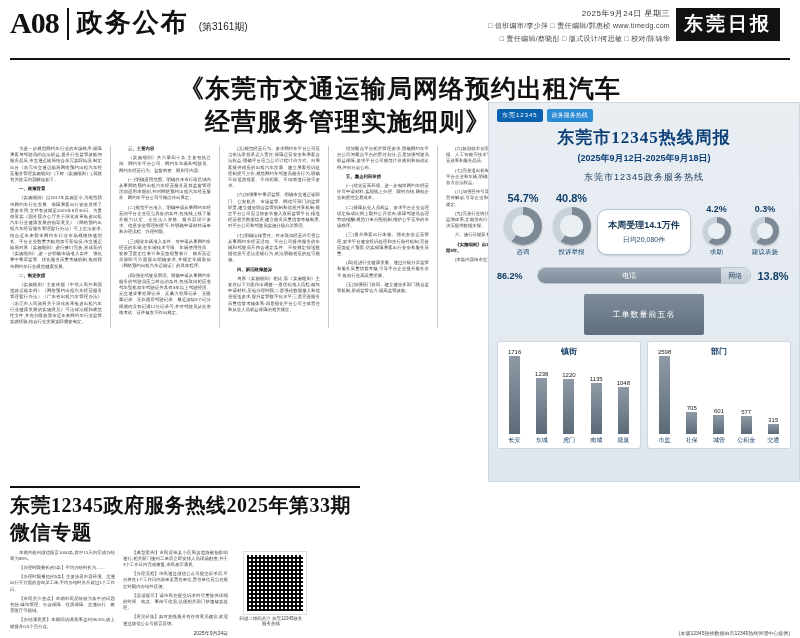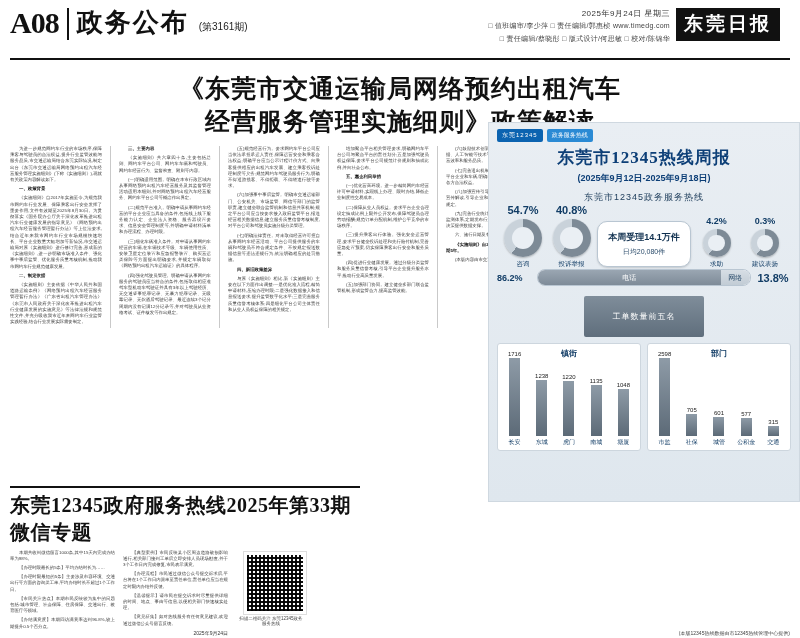--- a/index.html
+++ b/index.html
@@ -56,41 +56,41 @@
     font-size:4.4px;line-height:6.2px;
     text-align:justify;color:#3a3a3a;
     word-break:break-all;
   }
   .col p{margin:0 0 3px 0;text-indent:9px;}
   .col .h{font-weight:700;color:#111;}
   .colsep{width:1px;background:#c9c9c9;}
 
   
   .info{
-    position:absolute;right:0;top:116px;
+    position:absolute;right:0;top:96px;
     width:312px;height:380px;
     background:linear-gradient(180deg,#e9eef3 0%,#dfe7ee 100%);
     border:1px solid #cfd8e0;
     box-sizing:border-box;
     padding:6px 8px 8px 8px;
   }
   .info-topbar{display:flex;align-items:center;gap:4px;margin-bottom:4px;}
   .info-chip{
     background:#0b63b0;color:#fff;font-size:6px;padding:2px 5px;border-radius:2px;letter-spacing:1px;
   }
   .info-chip2{background:#2a8ad4;color:#fff;font-size:6px;padding:2px 5px;border-radius:2px;}
   .info-title{
     text-align:center;font-family:"Liberation Serif","DejaVu Serif",serif;
     font-weight:700;font-size:17px;color:#0d3f77;letter-spacing:1px;margin-top:2px;
   }
   .info-sub{text-align:center;font-size:9px;color:#0d3f77;margin-top:3px;font-weight:700;}
   .info-sub2{text-align:center;font-size:9px;color:#22405e;margin-top:6px;letter-spacing:1px;}
 
   
-  .donuts{display:flex;align-items:flex-end;justify-content:space-between;margin-top:0;padding:0 2px;}
+  .donuts{display:flex;align-items:flex-end;justify-content:space-between;margin-top:8px;padding:0 2px;}
   .donut-cell{display:flex;flex-direction:column;align-items:center;width:48px;}
   .donut-pct{font-size:11px;font-weight:700;color:#123d66;margin-bottom:3px;}
   .donut-pct.sm{font-size:9px;}
   .donut{
     width:38px;height:38px;border-radius:50%;
     background:conic-gradient(#7d8a96 0 60%, #c9d2da 0 100%);
     display:flex;align-items:center;justify-content:center;
     box-shadow:0 1px 2px rgba(0,0,0,.25);
   }
   .donut.small{width:28px;height:28px;}
@@ -103,21 +103,21 @@
   .center-box{
     background:#fff;border:1px solid #b9c6d2;border-radius:10px;
     width:92px;height:44px;display:flex;flex-direction:column;
     align-items:center;justify-content:center;margin-bottom:2px;
     box-shadow:0 1px 2px rgba(0,0,0,.15);
   }
   .center-box .l1{font-size:9px;font-weight:700;color:#10304f;}
   .center-box .l2{font-size:7px;color:#2b4c6b;margin-top:3px;}
 
   
-  .chanrow{display:flex;align-items:center;gap:4px;}
+  .chanrow{display:flex;align-items:center;gap:4px;margin-top:10px;}
   .chan-left{font-size:9px;font-weight:700;color:#123d66;width:36px;}
   .chan-right{font-size:11px;font-weight:700;color:#123d66;width:36px;text-align:center;}
   .chanbar{
     flex:1;height:15px;border-radius:8px;overflow:hidden;display:flex;
     border:1px solid #b9c6d2;background:#fff;
   }
   .chanbar .seg1{background:linear-gradient(180deg,#9aa6b2,#7e8b98);width:86.2%;
     display:flex;align-items:center;justify-content:center;color:#fff;font-size:7px;}
   .chanbar .seg2{background:linear-gradient(180deg,#d7dee5,#c2ccd5);flex:1;
     display:flex;align-items:center;justify-content:center;color:#2b4c6b;font-size:7px;}

